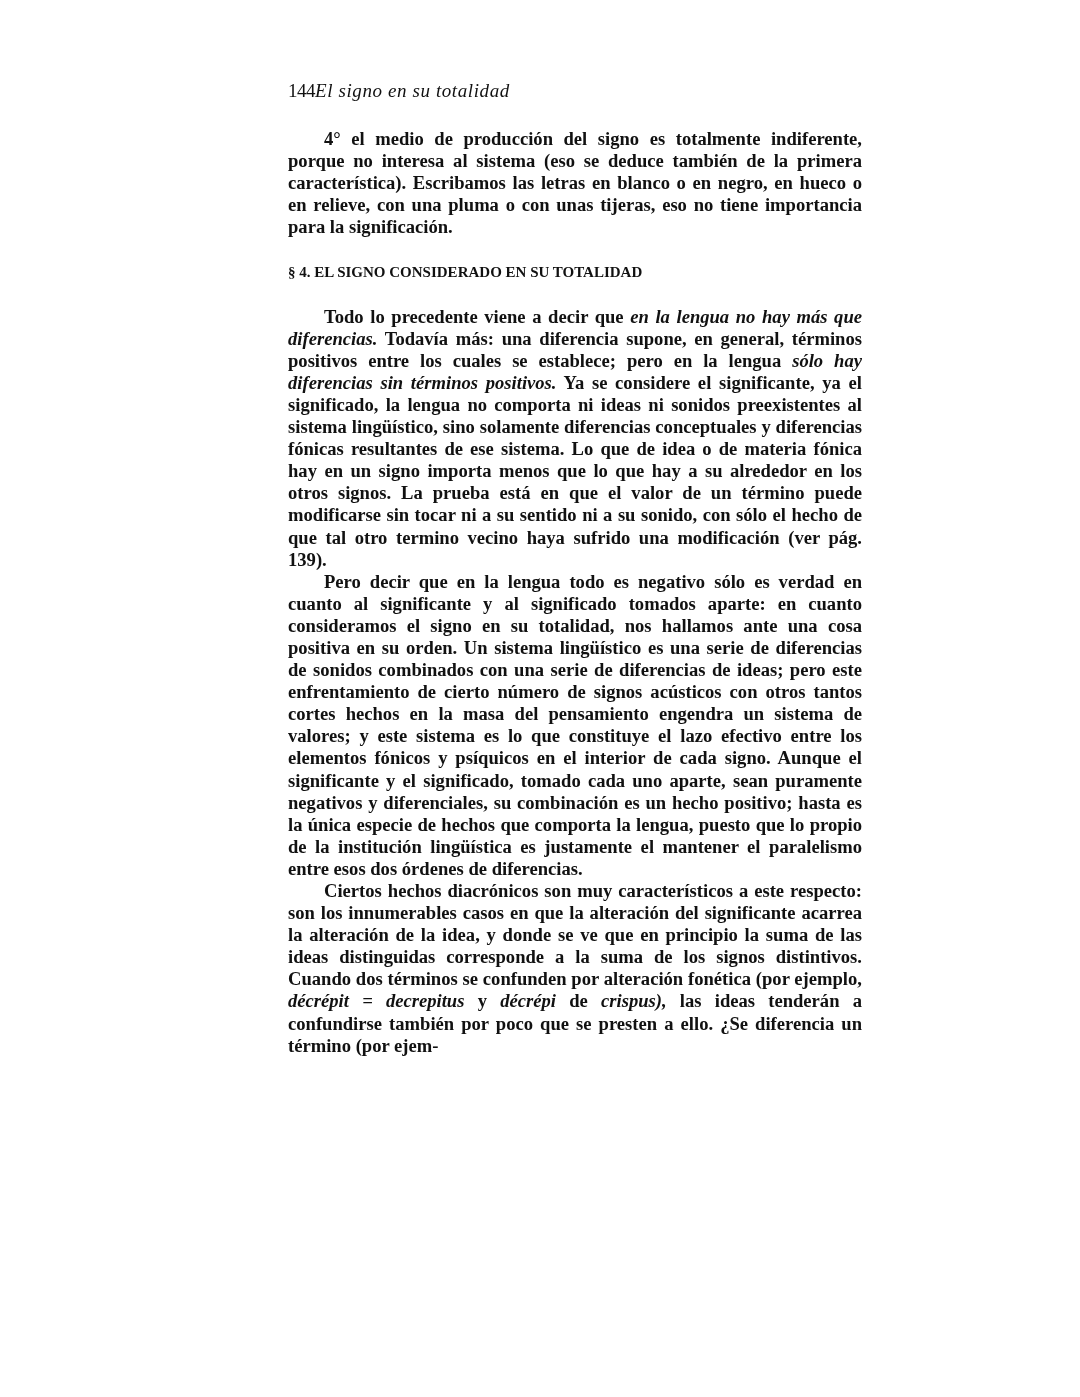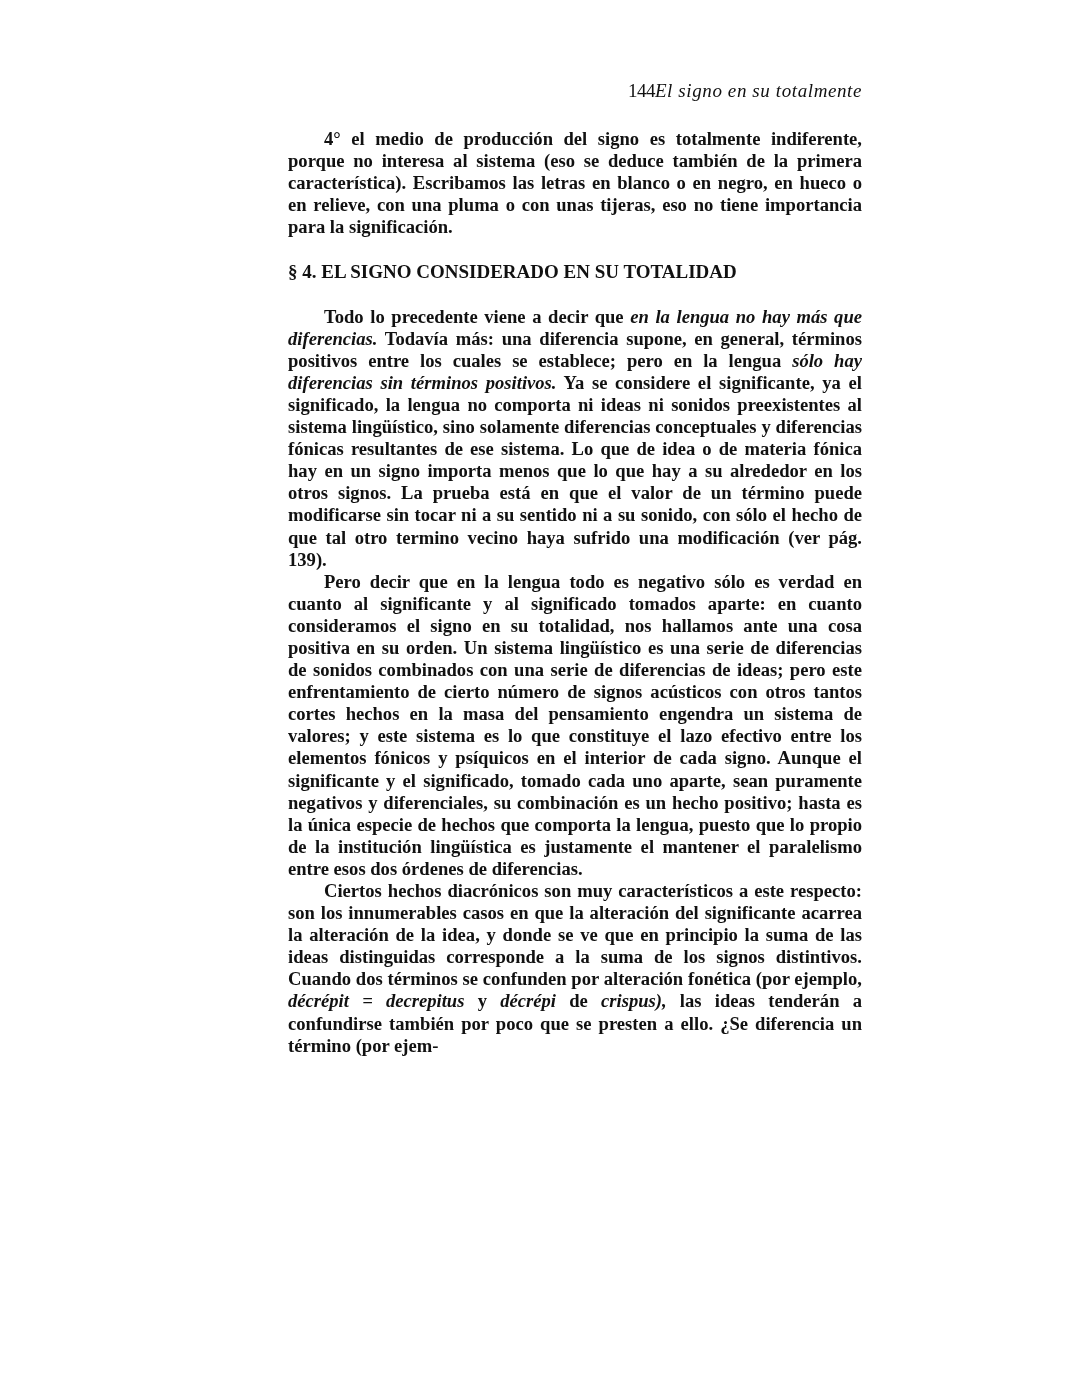--- a/index.html
+++ b/index.html
@@ -1,37 +1,37 @@
 <!DOCTYPE html>
 <html><head>
 <meta charset="utf-8">
 <style>
   html, body { margin: 0; padding: 0; background: #ffffff; }
   body { width: 1080px; height: 1397px; position: relative; overflow: hidden;
          font-family: "Liberation Serif", "DejaVu Serif", serif; color: #111; }
   .page { position: absolute; left: 288px; top: 80px; width: 574px; }
-  .header { display: flex; justify-content: flex-end; align-items: baseline;
+  .header { display: flex; justify-content: flex-start; align-items: baseline;
             font-size: 19px; height: 26px; }
   .header .num { letter-spacing: -0.5px; }
   .header .run { font-style: italic; letter-spacing: 0.6px; }
   .body-text { font-size: 18.6px; line-height: 22.1px; text-align: justify;
                hyphens: manual; font-weight: bold; }
   p { margin: 0; }
   .indent { text-indent: 36px; }
   .p1 { margin-top: 22px; }
-  .section { font-size: 19px; margin-top: 23px; margin-bottom: 22px; letter-spacing: 0; }
+  .section { font-size: 15px; margin-top: 23px; margin-bottom: 22px; letter-spacing: 0; }
   em { font-style: italic; }
 </style>
 </head>
 <body>
 
 <div class="page">
   <div class="header">
     <span class="num">144</span>
-    <span class="run">El signo en su totalmente</span>
+    <span class="run">El signo en su totalidad</span>
   </div>
 
   <div class="body-text">
     <p class="indent p1">4° el medio de producción del signo es totalmente indiferente, porque no interesa al sistema (eso se deduce también de la primera característica). Escribamos las letras en blanco o en negro, en hueco o en relieve, con una pluma o con unas tijeras, eso no tiene importancia para la significación.</p>
 
     <p class="section">§ 4. EL SIGNO CONSIDERADO EN SU TOTALIDAD</p>
 
     <p class="indent"><span>Todo lo precedente viene a decir que </span><em>en la lengua no hay más que diferencias.</em><span> Todavía más: una diferencia supone, en general, términos positivos entre los cuales se establece; pero en la lengua </span><em>sólo hay diferencias sin términos positivos.</em><span> Ya se considere el significante, ya el significado, la lengua no comporta ni ideas ni sonidos preexistentes al sistema lingüístico, sino solamente diferencias conceptuales y diferencias fónicas resultantes de ese sistema. Lo que de idea o de materia fónica hay en un signo importa menos que lo que hay a su alrededor en los otros signos. La prueba está en que el valor de un término puede modificarse sin tocar ni a su sentido ni a su sonido, con sólo el hecho de que tal otro termino vecino haya sufrido una modificación (ver pág. 139).</span></p>
 
     <p class="indent">Pero decir que en la lengua todo es negativo sólo es verdad en cuanto al significante y al significado tomados aparte: en cuanto consideramos el signo en su totalidad, nos hallamos ante una cosa positiva en su orden. Un sistema lingüístico es una serie de diferencias de sonidos combinados con una serie de diferencias de ideas; pero este enfrentamiento de cierto número de signos acústicos con otros tantos cortes hechos en la masa del pensamiento engendra un sistema de valores; y este sistema es lo que constituye el lazo efectivo entre los elementos fónicos y psíquicos en el interior de cada signo. Aunque el significante y el significado, tomado cada uno aparte, sean puramente negativos y diferenciales, su combinación es un hecho positivo; hasta es la única especie de hechos que comporta la lengua, puesto que lo propio de la institución lingüística es justamente el mantener el paralelismo entre esos dos órdenes de diferencias.</p>

